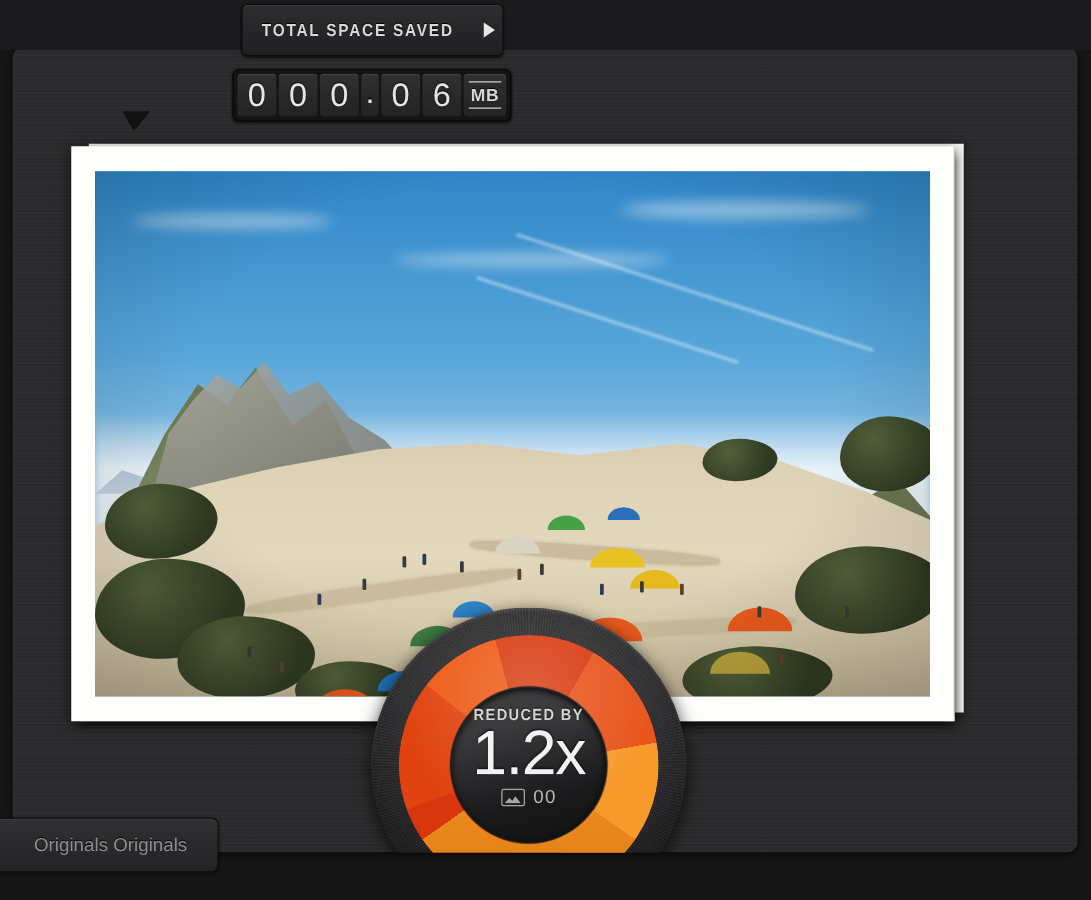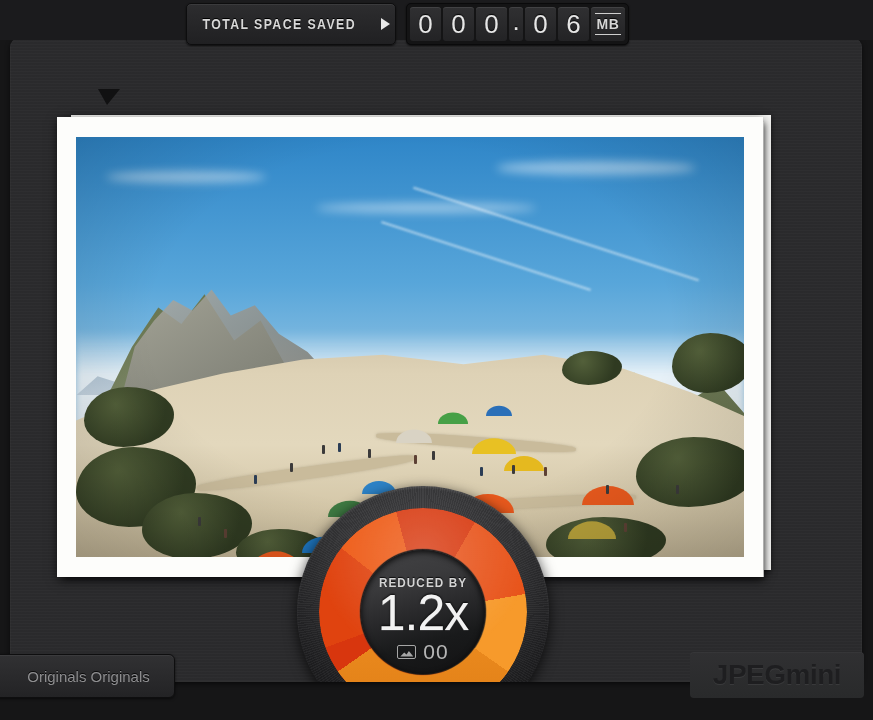--- a/index.html
+++ b/index.html
@@ -17,21 +17,21 @@
   }
 
   
   #topbar {
     position:absolute; left:0; top:0; width:873px; height:40px;
     background:#1b1b1d;
     z-index:40;
   }
   #counter-group {
     position:absolute; left:186px; top:3px;
-    display:flex; align-items:center; gap:10px;
+    display:flex; align-items:center; gap:10px;flex-direction:column;
   }
   #total-space-saved {
     width:210px; height:42px;
     border-radius:5px;
     background:linear-gradient(#2d2d2f,#202022);
     border:1px solid #0d0d0e;
     box-shadow:inset 0 1px 0 rgba(255,255,255,.07), 0 1px 2px rgba(0,0,0,.7);
     display:flex; align-items:center; justify-content:center; gap:14px;
     cursor:pointer;
   }
@@ -263,21 +263,20 @@
     mask-composite:intersect;
   }
   #dial-face {
     position:absolute; left:64px; top:64px; width:124px; height:124px;
     border-radius:50%;
     background:
       linear-gradient(165deg, #434345 0%, #3a3a3c 28%, #2a2a2c 48%, #191a1b 70%, #121213 100%);
     box-shadow:inset 0 2px 6px rgba(0,0,0,.85), 0 0 0 1px rgba(0,0,0,.55);
     display:flex; flex-direction:column; align-items:center;
     padding-top:14px;
-    justify-content:center;
   }
   #reduced-by-label {
     color:#d4d4d4; font-size:13px; font-weight:bold;
     letter-spacing:1.2px;
     font-family:"Liberation Sans Narrow","Liberation Sans",sans-serif;
     transform:scaleX(.9);
     text-shadow:0 -1px 1px rgba(0,0,0,.8);
   }
   #reduction-value {
     color:#f2f2f2; font-size:50px; line-height:52px;
@@ -295,21 +294,21 @@
     width:19px; height:14px;
     border:1.6px solid #a6a6a6; border-radius:2px;
     position:relative; overflow:hidden;
   }
   #photo-count-icon:after {
     content:""; position:absolute; left:2px; right:2px; bottom:1px; height:7px;
     background:#a6a6a6;
     clip-path:polygon(0% 100%, 30% 42%, 48% 72%, 66% 22%, 100% 100%);
   }
   #photo-count-value {
-    color:#b6b6b6; font-size:21px;
+    color:#b6b6b6; font-size:15px;
     font-family:"Liberation Sans Narrow","Liberation Sans",sans-serif;
     letter-spacing:1px;
   }
 
   
   #optimize-originals {
     position:absolute; left:-14px; top:654px;
     width:189px; height:44px;
     border-radius:6px;
     background:linear-gradient(#313133,#232325);
@@ -458,17 +457,14 @@
         </div>
       </div>
     </div>
 
   </div>
 
   <div id="optimize-originals">
     <span id="optimize-originals-label">Originals Originals</span>
   </div>
 
-  <div id="brand-logo">
-    <span id="brand-logo-text"><span>JPEG</span><span class="mini">mini</span></span>
-  </div>
 
 </div>
 
 </body></html>

